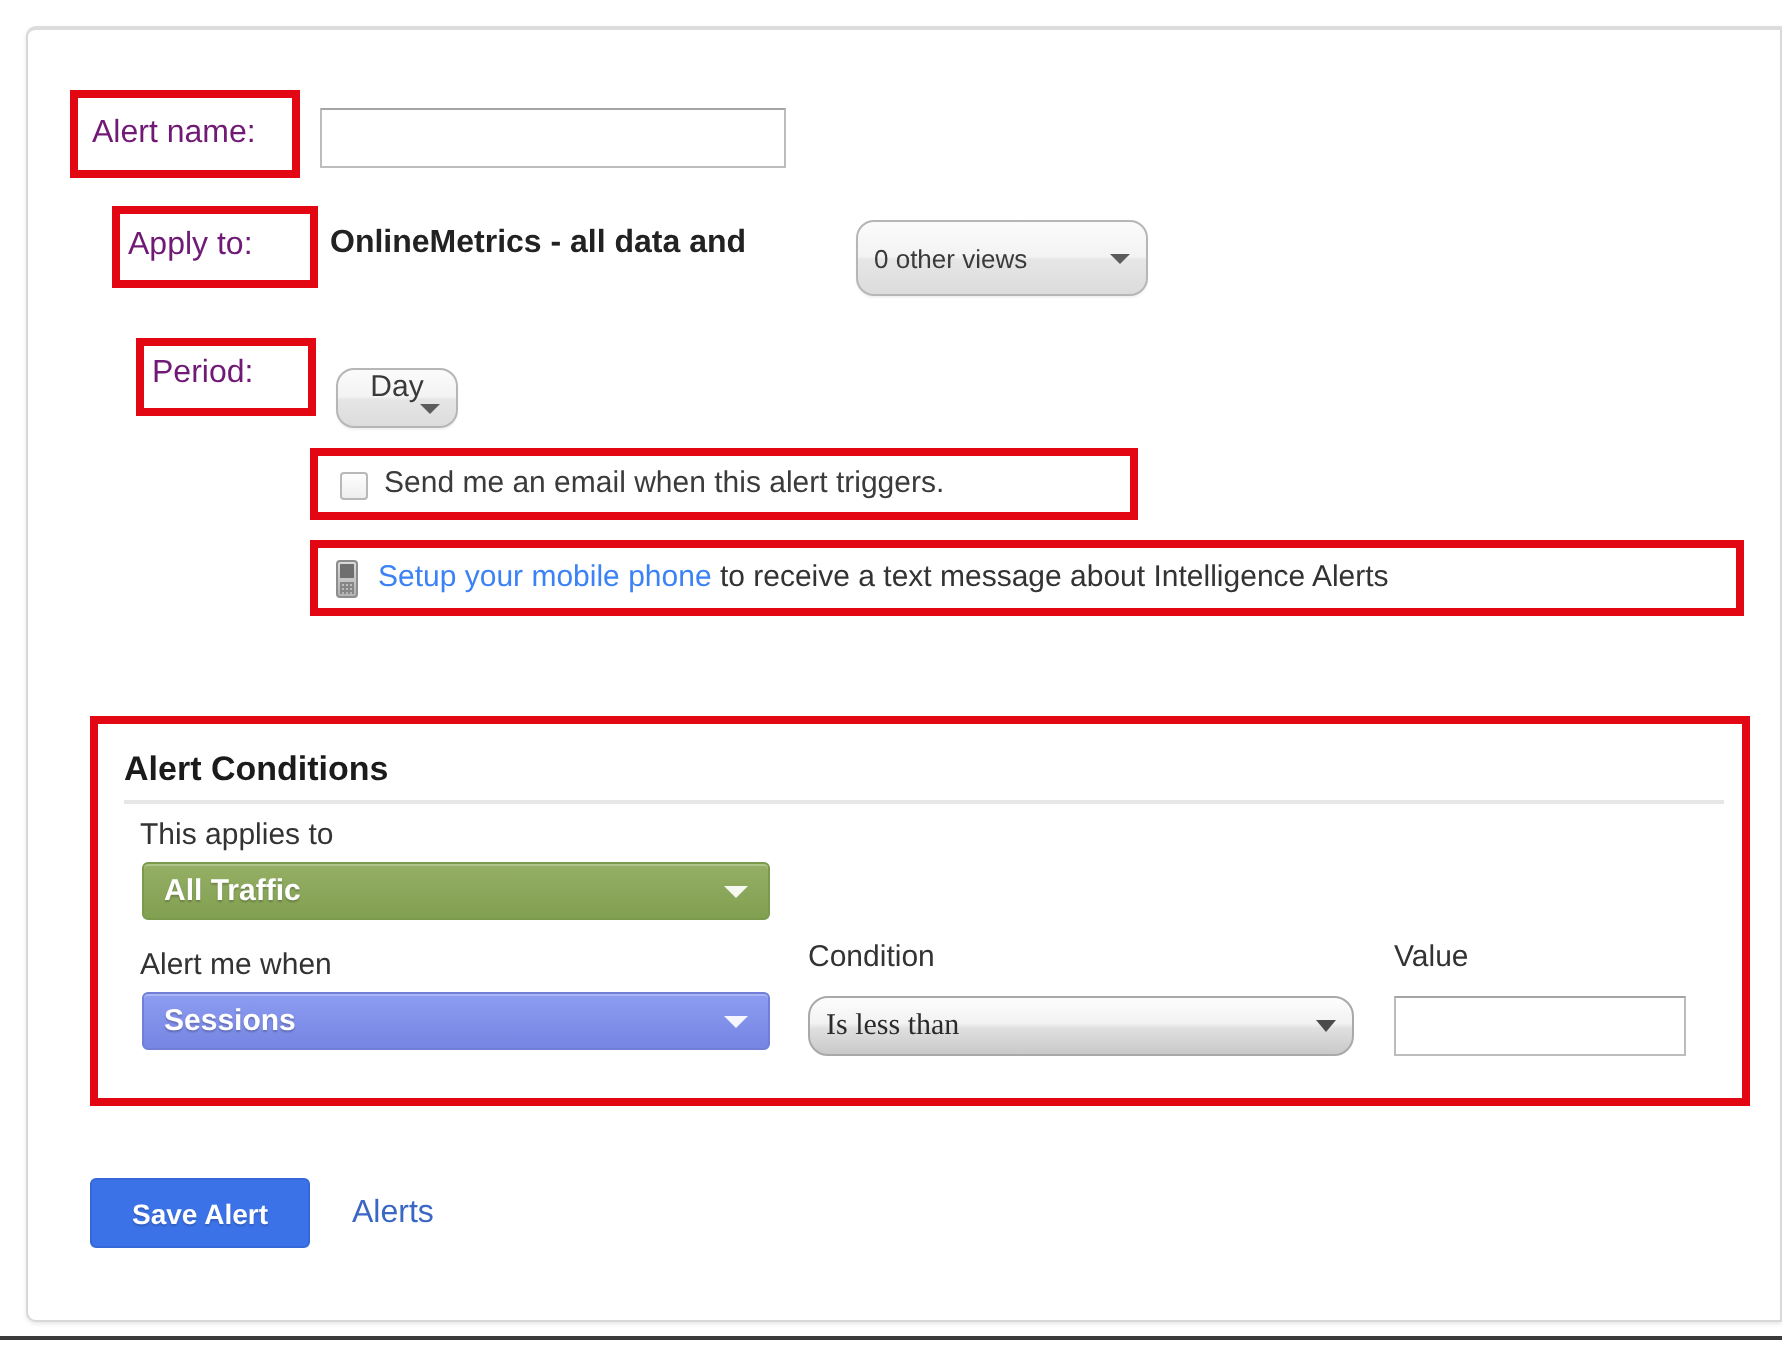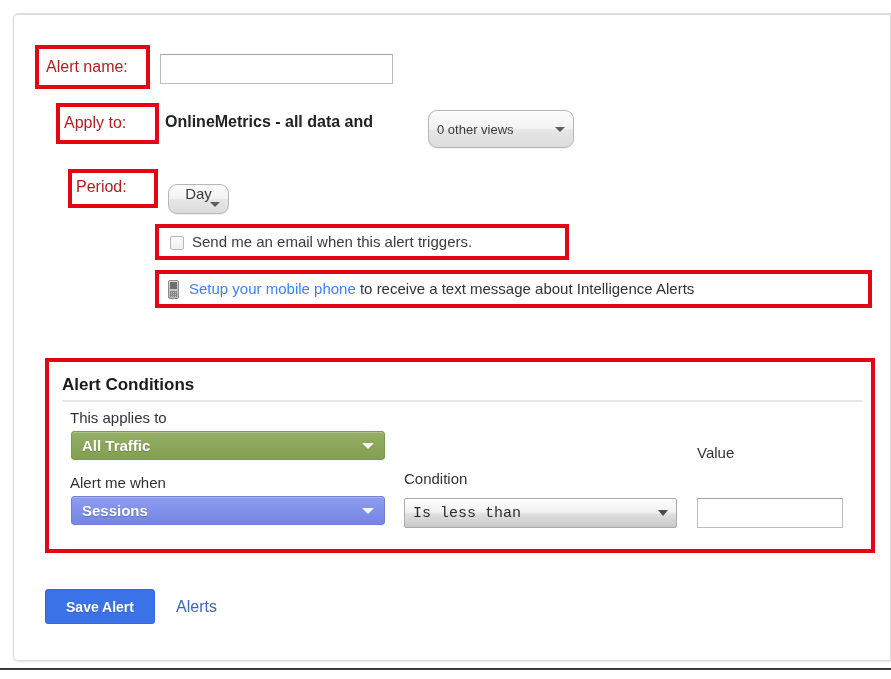--- a/index.html
+++ b/index.html
@@ -45,21 +45,21 @@
     border: 4px solid #e30613;
     box-sizing: border-box;
     pointer-events: none;
     background: transparent;
   }
 
   
   .form-label {
     position: absolute;
     font-size: 16px;
-    color: #b91c1c;
+    color: #701a75;
     font-family: "Liberation Sans", sans-serif;
     white-space: nowrap;
   }
 
   
   .text-input {
     position: absolute;
     background: #ffffff;
     border: 1px solid #bdbdbd;
     border-top-color: #a5a5a5;
@@ -213,27 +213,27 @@
     border: 1px solid #7180d6;
     box-shadow: inset 0 1px 0 rgba(255,255,255,0.25);
   }
 
   
   .cond-sel {
     position: absolute;
     box-sizing: border-box;
     background: linear-gradient(to bottom, #fdfdfd 0%, #f2f2f2 45%, #dfdfdf 55%, #c9c9c9 100%);
     border: 1px solid #a9a9a9;
-    border-radius: 2px;
+    border-radius: 10px;
     display: flex;
     align-items: center;
     padding: 0 8px;
     font-size: 15px;
     color: #2b2b2b;
-    font-family: Liberation Mono, monospace;
+    font-family: Liberation Serif, serif;
     cursor: default;
   }
   .cond-sel .caret {
     margin-left: auto;
     width: 0; height: 0;
     border-left: 5px solid transparent;
     border-right: 5px solid transparent;
     border-top: 6px solid #4b4b4b;
   }
 
@@ -327,21 +327,21 @@
     <span class="caret"></span>
   </div>
 
   <div class="field-label" style="left:404px; top:470px;">Condition</div>
 
   <div class="cond-sel" style="left:404px; top:498px; width:273px; height:30px;">
     <span>Is less than</span>
     <span class="caret"></span>
   </div>
 
-  <div class="field-label" style="left:697px; top:444px;">Value</div>
+  <div class="field-label" style="left:697px; top:470px;">Value</div>
 
   <input class="text-input" style="left: 697px; top: 498px; width: 146px; height: 30px;">
 
   <div class="annot" style="left:45px; top:358px; width:830px; height:195px;"></div>
 
   <div id="save-btn" style="left:45px; top:589px; width:110px; height:35px;">Save Alert</div>
 
   <div id="cancel-link" style="left:176px; top:598px;">Alerts</div>
 
   <div id="bottom-rule"></div>

